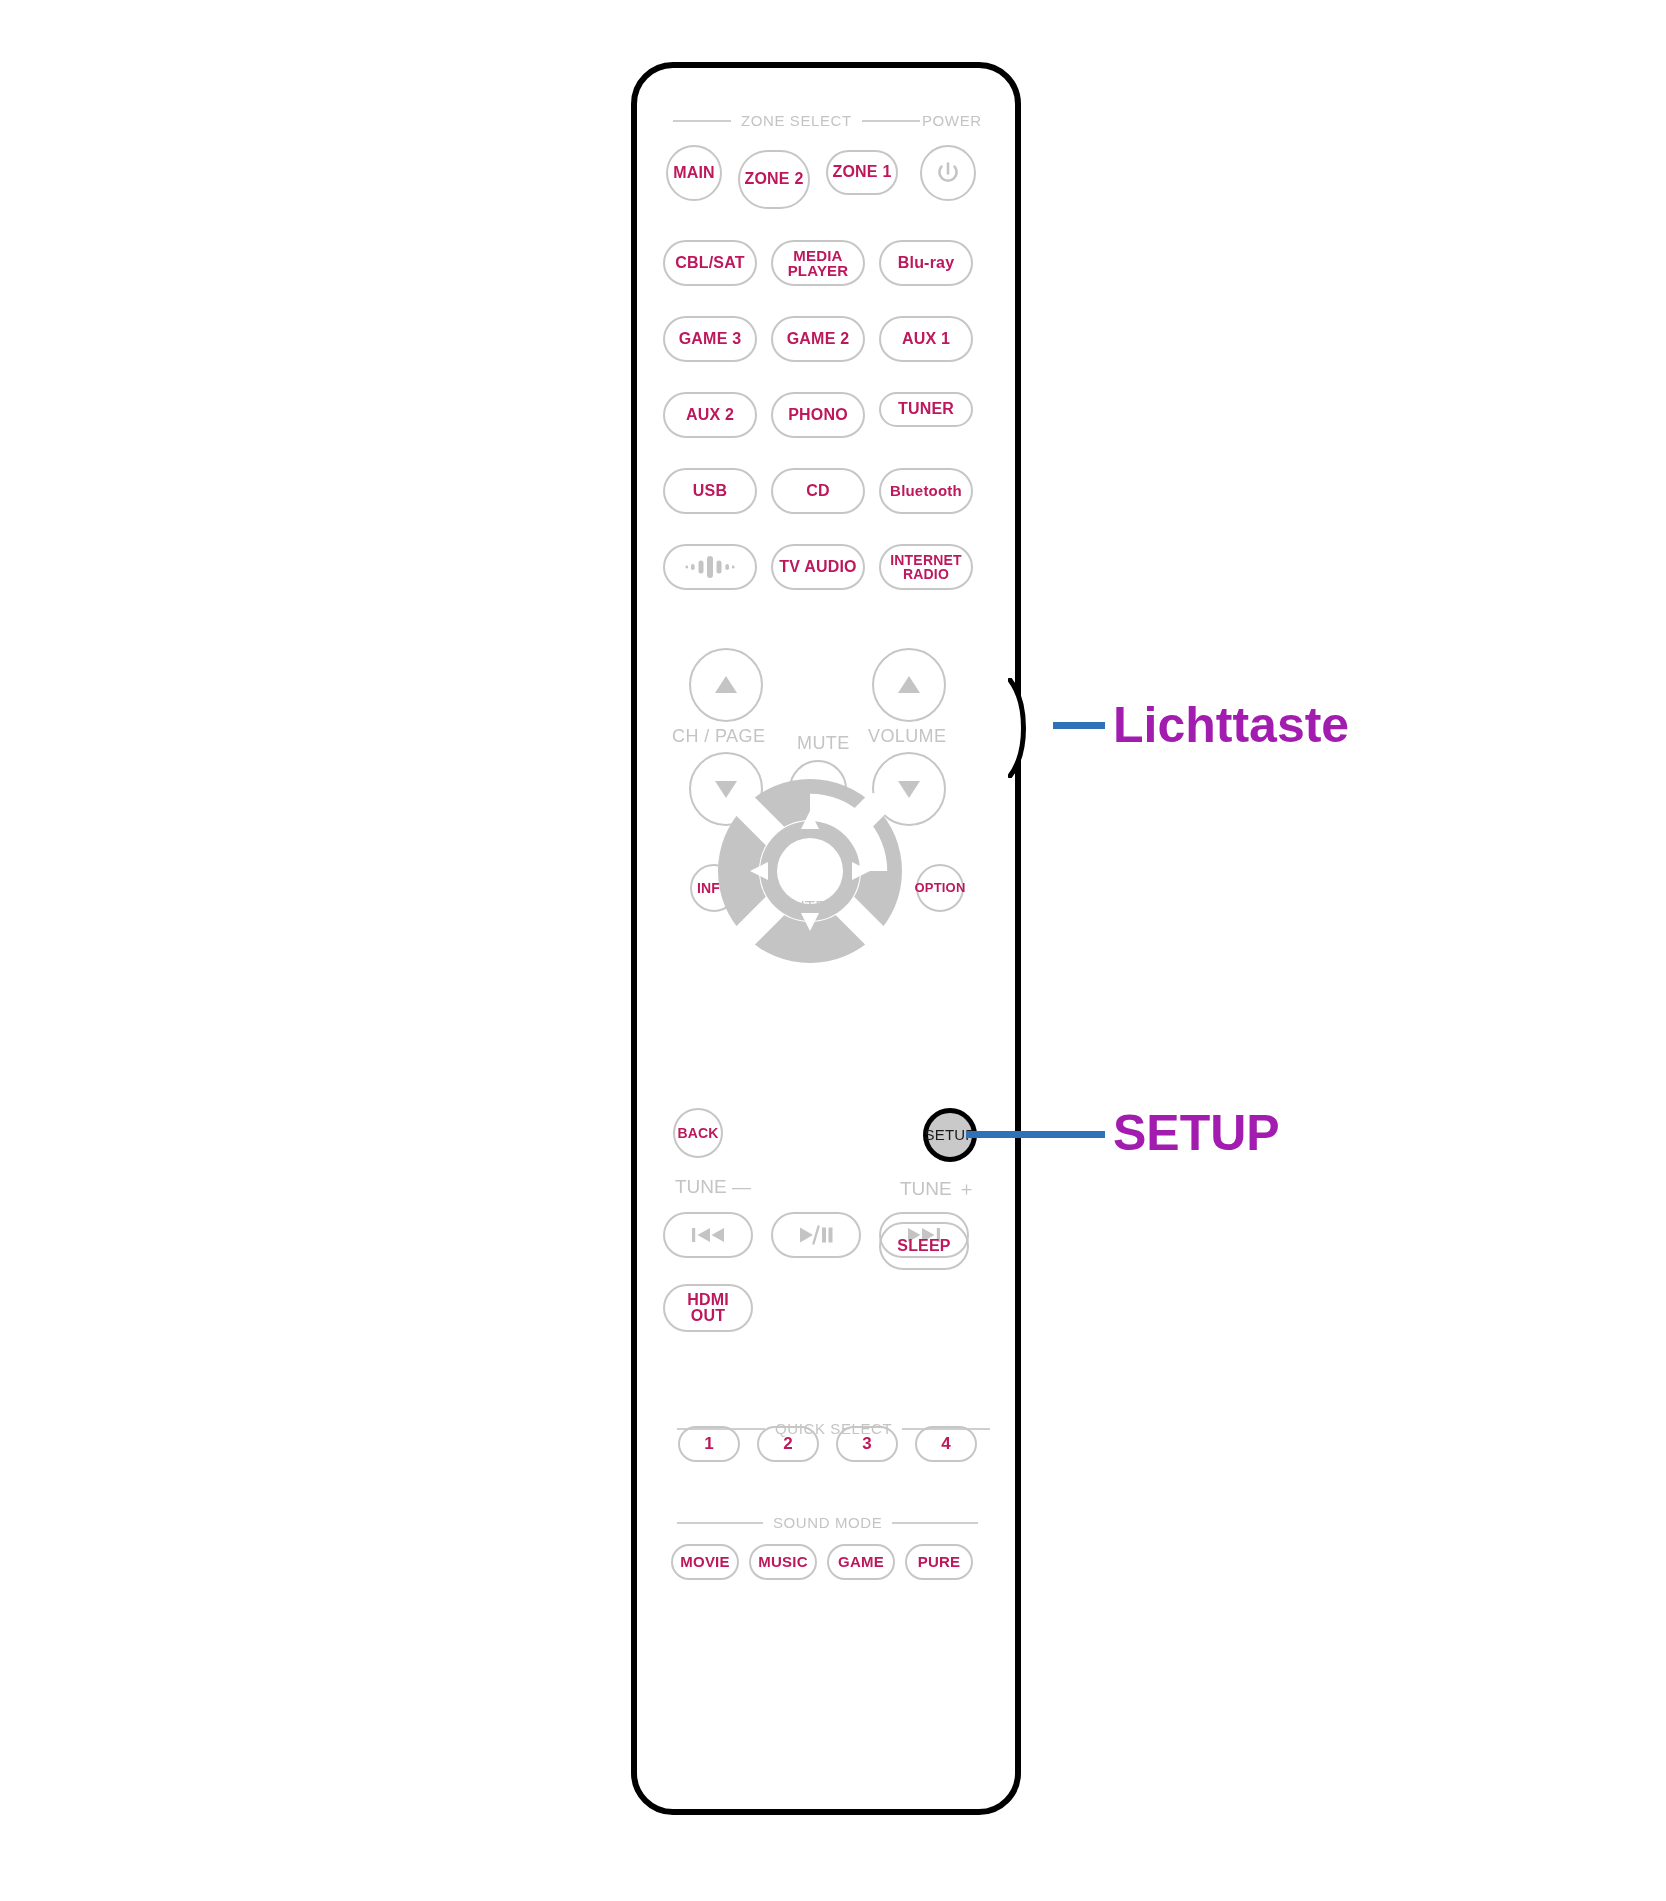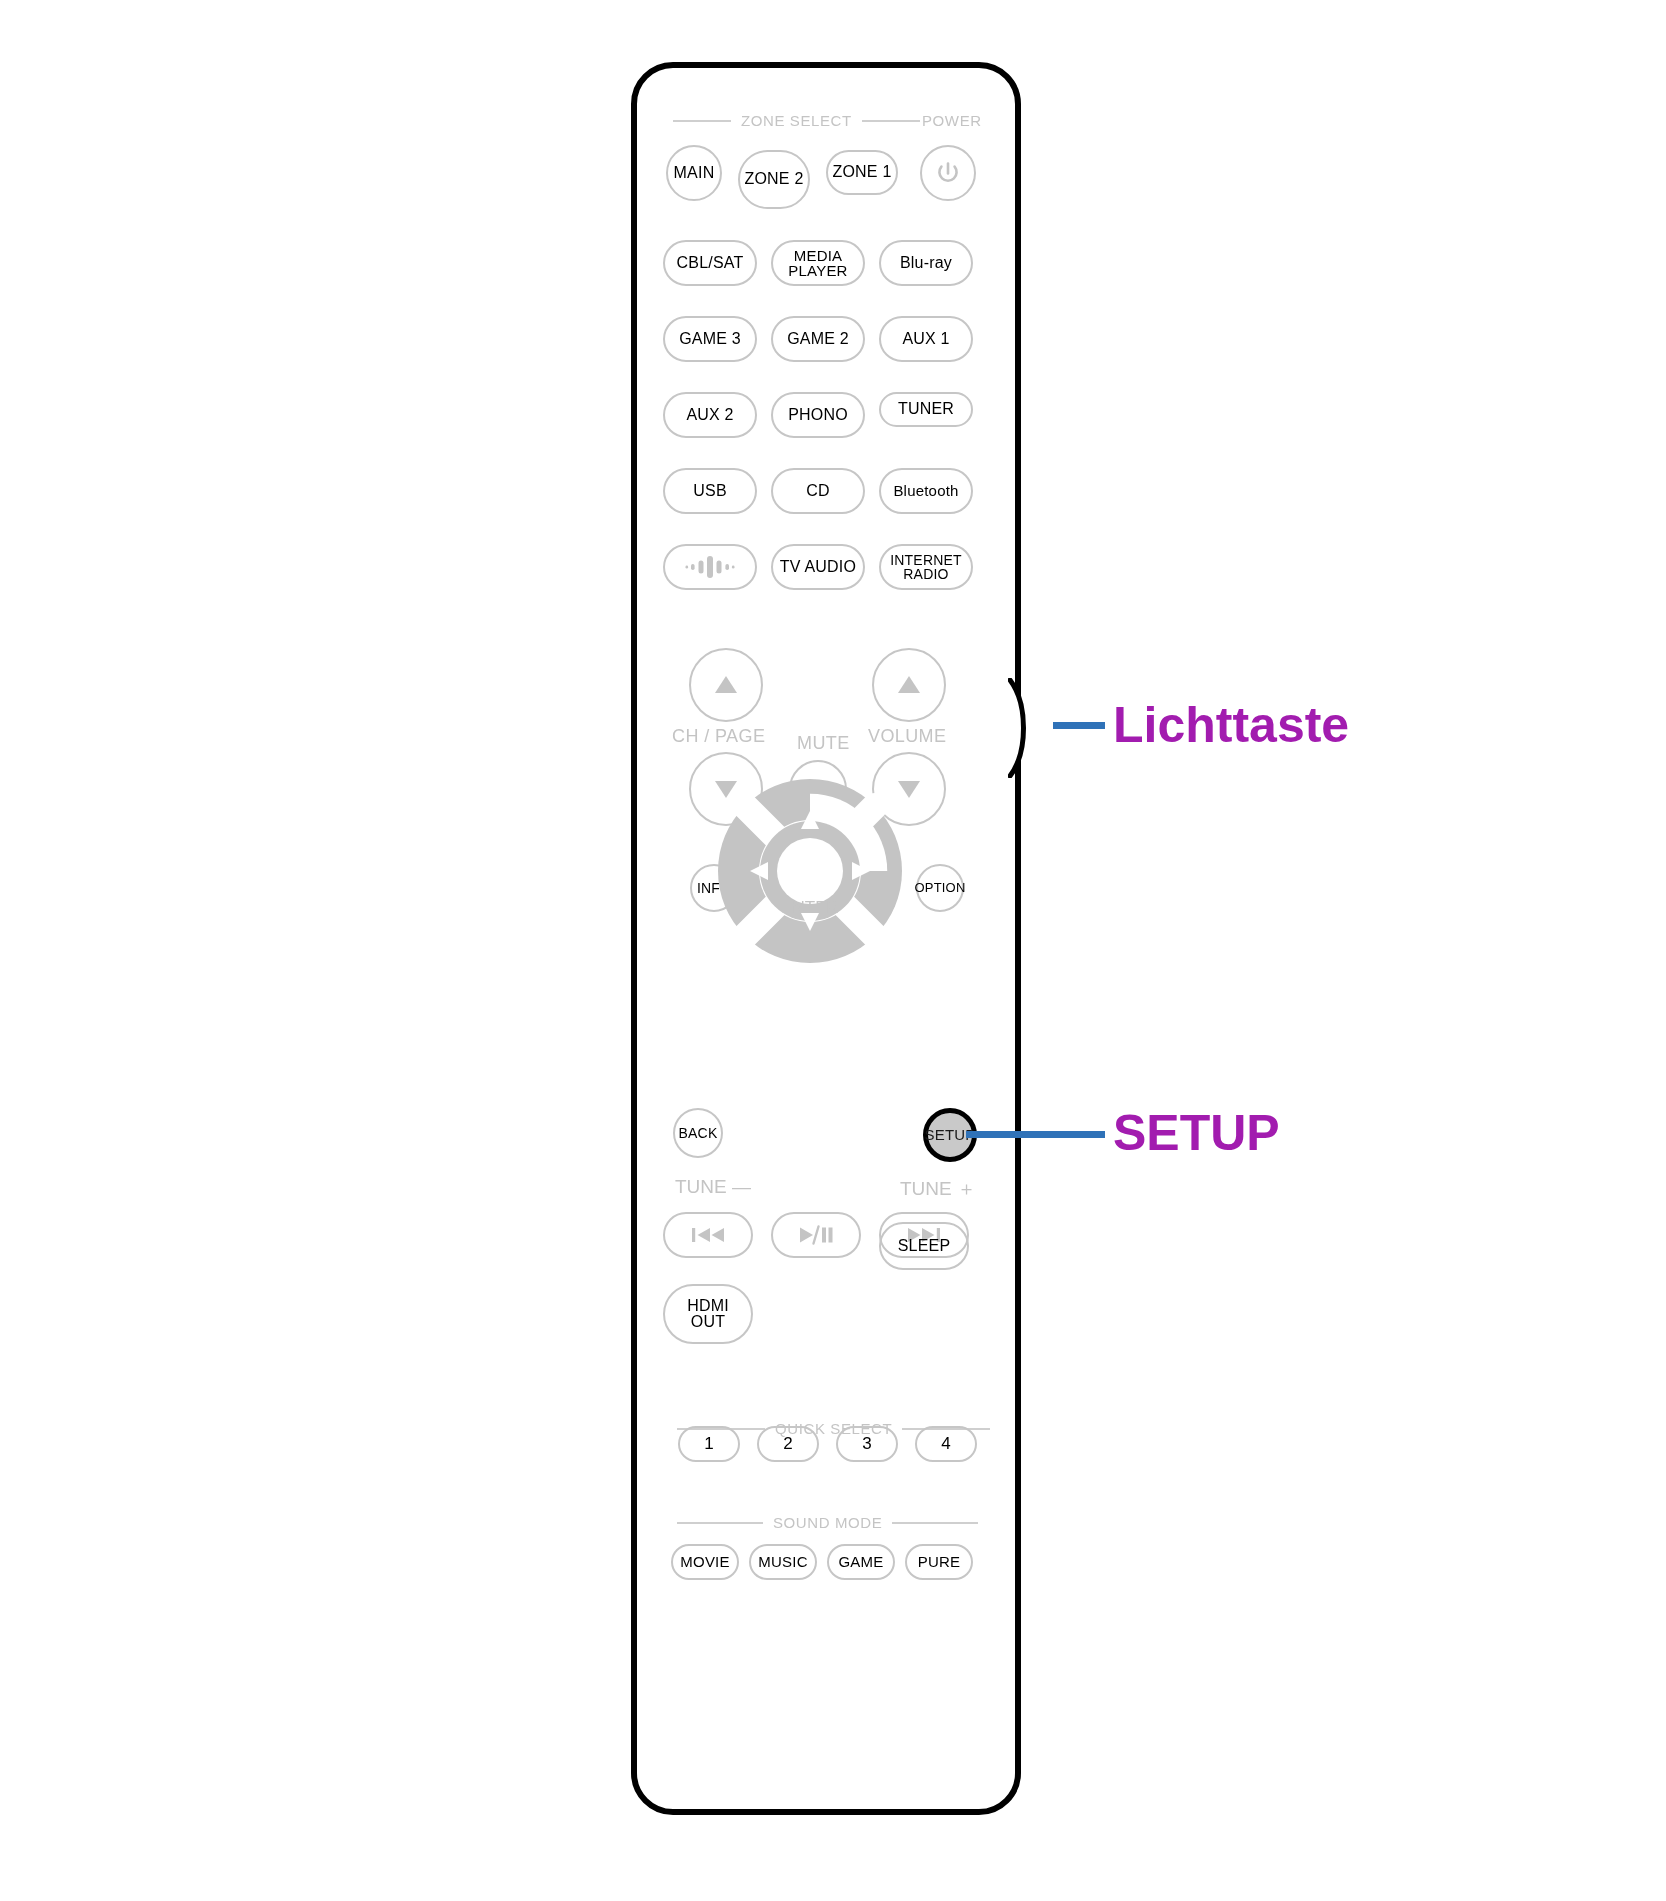--- a/index.html
+++ b/index.html
@@ -44,30 +44,31 @@
     height: 100px;
     overflow: hidden;
   }
   .light-bulge svg { display:block; }
 
   
   .btn {
     position: absolute;
     box-sizing: border-box;
     border: 2.5px solid #c6c6c6;
-    color: #000000;
+    color: #be185d;
     display: flex;
     align-items: center;
     justify-content: center;
     text-align: center;
     line-height: 1.02;
     font-family: "Liberation Sans", sans-serif;
     letter-spacing: 0.2px;
     background: transparent;
     user-select: none;
+    font-weight: bold;
   }
   .btn.pill  { border-radius: 999px; }
   .btn.round { border-radius: 50%; }
 
   .lbl {
     position: absolute;
     color: #c4c4c4;
     font-family: "Liberation Sans", sans-serif;
     white-space: nowrap;
     user-select: none;
@@ -284,21 +285,21 @@
     </svg>
   </div>
   <div class="btn pill" style="left:879px; top:1212px; width:90px; height:46px;">
     <svg width="46" height="22" viewBox="0 0 46 22" class="icon-svg">
       <path d="M7 4 L7 18 L19.5 11 Z" fill="#c4c4c4"></path>
       <path d="M21 4 L21 18 L33.5 11 Z" fill="#c4c4c4"></path>
       <rect x="35.8" y="4" width="3.2" height="14" fill="#c4c4c4"></rect>
     </svg>
   </div>
 
-  <div class="btn pill" style="left:663px; top:1284px; width:90px; height:60px; font-size:16px; white-space:pre-line;">HDMI
+  <div class="btn pill" style="left:663px; top:1284px; width:90px; height:48px; font-size:16px; white-space:pre-line;">HDMI
 OUT</div>
   <div class="btn pill" style="left:879px; top:1222px; width:90px; height:48px; font-size:16px;">SLEEP</div>
 
   <div class="section-head" style="left:677px; top:1396px; width:290px;margin-top:24px;">
     <span class="rule" style="width:88px"></span>
     <span>QUICK SELECT</span>
     <span class="rule" style="width:88px"></span>
   </div>
 
   <div class="btn pill" style="left:678px; top:1426px; width:62px; height:36px; font-size:17px;">1</div>

